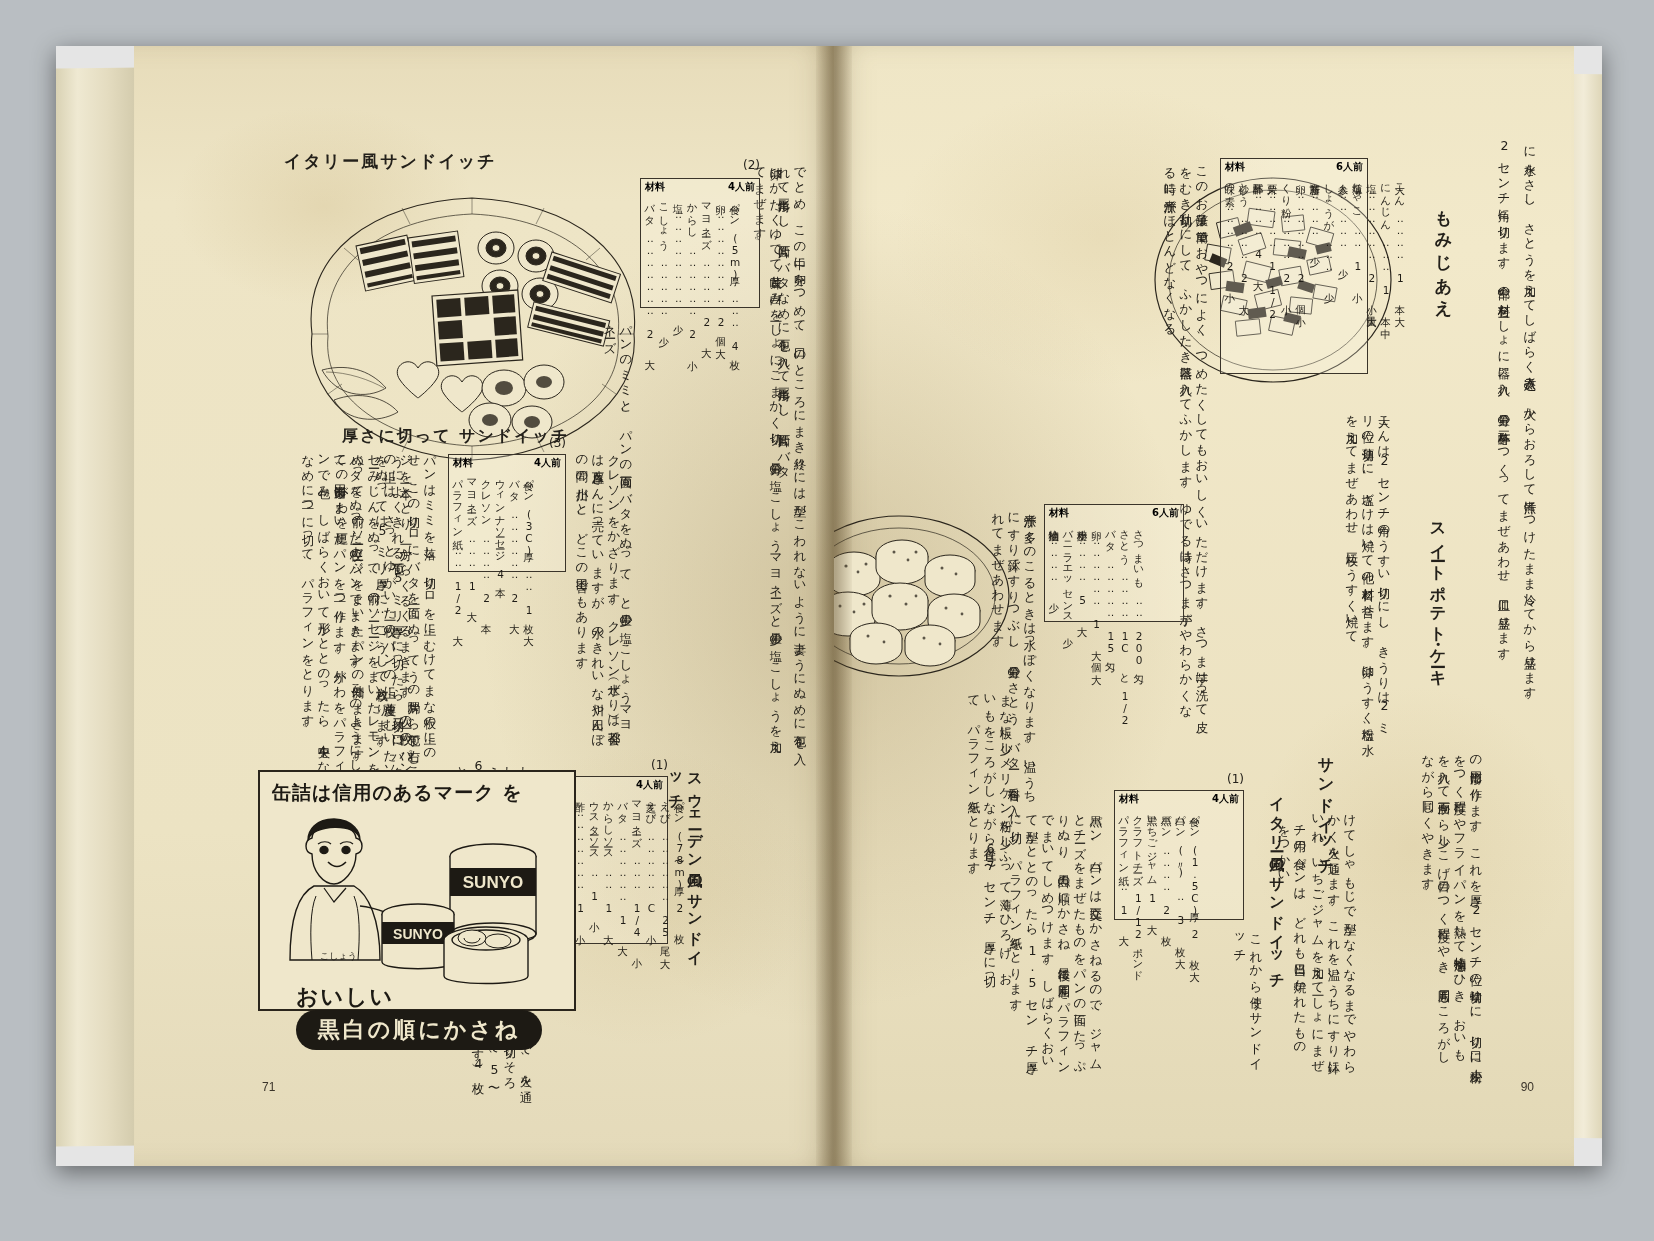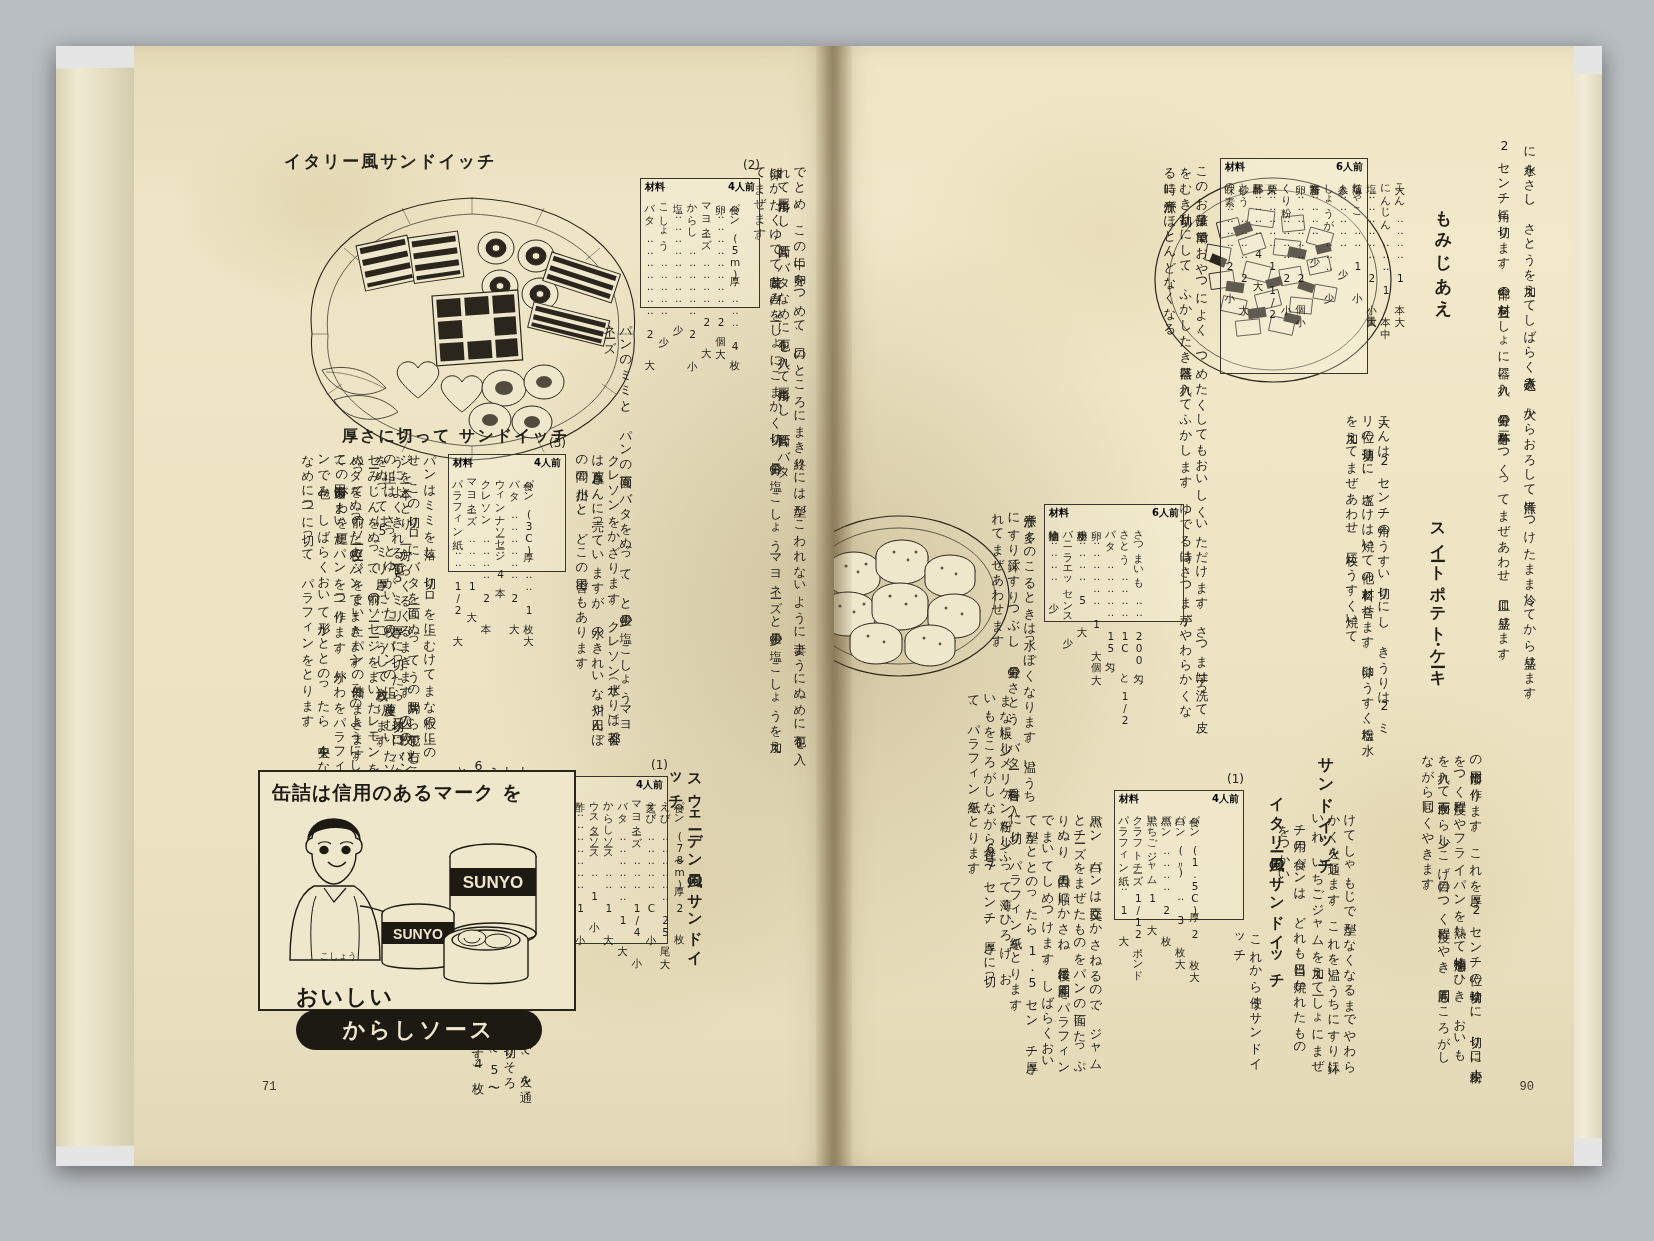--- a/index.html
+++ b/index.html
@@ -73,21 +73,21 @@
   }
   .ing .ing-inner{
     writing-mode:vertical-rl;text-orientation:upright;
     font-size:10.5px;line-height:1.35;color:#201d17;white-space:pre;
     height:100%;
   }
   
   .illus{position:absolute;}
   .illus svg{display:block;}
   
-  .pgnum{position:absolute;font-size:12px;color:#3a342a;font-family:Liberation Mono, monospace;}
+  .pgnum{position:absolute;font-size:12px;color:#3a342a;font-family:Liberation Sans, sans-serif;}
   
   #advert{
     position:absolute;border:2px solid #2a251c;background:#efe7cb;
     box-sizing:border-box;
   }
 </style>
 </head>
 <body>
 
 <div id="book">
@@ -332,21 +332,21 @@
 
         <text x="225" y="78" font-family="Liberation Sans, sans-serif" font-size="17" font-weight="bold" fill="#efe7cb" text-anchor="middle">SUNYO</text>
         <text x="150" y="129" font-family="Liberation Sans, sans-serif" font-size="14" font-weight="bold" fill="#efe7cb" text-anchor="middle">SUNYO</text>
       </svg>
 
       <div style="position:absolute;left:60px;top:178px;writing-mode:horizontal-tb;font-size:9px;color:#1d1a14;">こしょう</div>
 
       <div style="position:absolute;left:36px;top:210px;font-size:22px;font-weight:bold;color:#1d1a14;letter-spacing:2px;">おいしい</div>
 
       <div style="position:absolute;left:36px;top:238px;width:246px;height:40px;background:#1d1a14;border-radius:20px;">
-        <div style="position:absolute;inset:0;display:flex;align-items:center;justify-content:center;color:#efe7cb;font-size:22px;font-weight:bold;letter-spacing:3px;">からしソース</div>
+        <div style="position:absolute;inset:0;display:flex;align-items:center;justify-content:center;color:#efe7cb;font-size:22px;font-weight:bold;letter-spacing:3px;">黒白の順にかさね</div>
       </div>
     </div>
 
     <div class="pgnum" style="left:128px;top:1034px;">71</div>
   </div>
 
   <div class="page" id="page-right">
 
     <div class="stain" style="left:60px;top:40px;width:420px;height:300px;background:radial-gradient(closest-side,rgba(190,165,105,.18),rgba(190,165,105,0));"></div>
     <div class="stain" style="left:420px;top:640px;width:320px;height:320px;background:radial-gradient(closest-side,rgba(185,160,100,.16),rgba(185,160,100,0));"></div>

